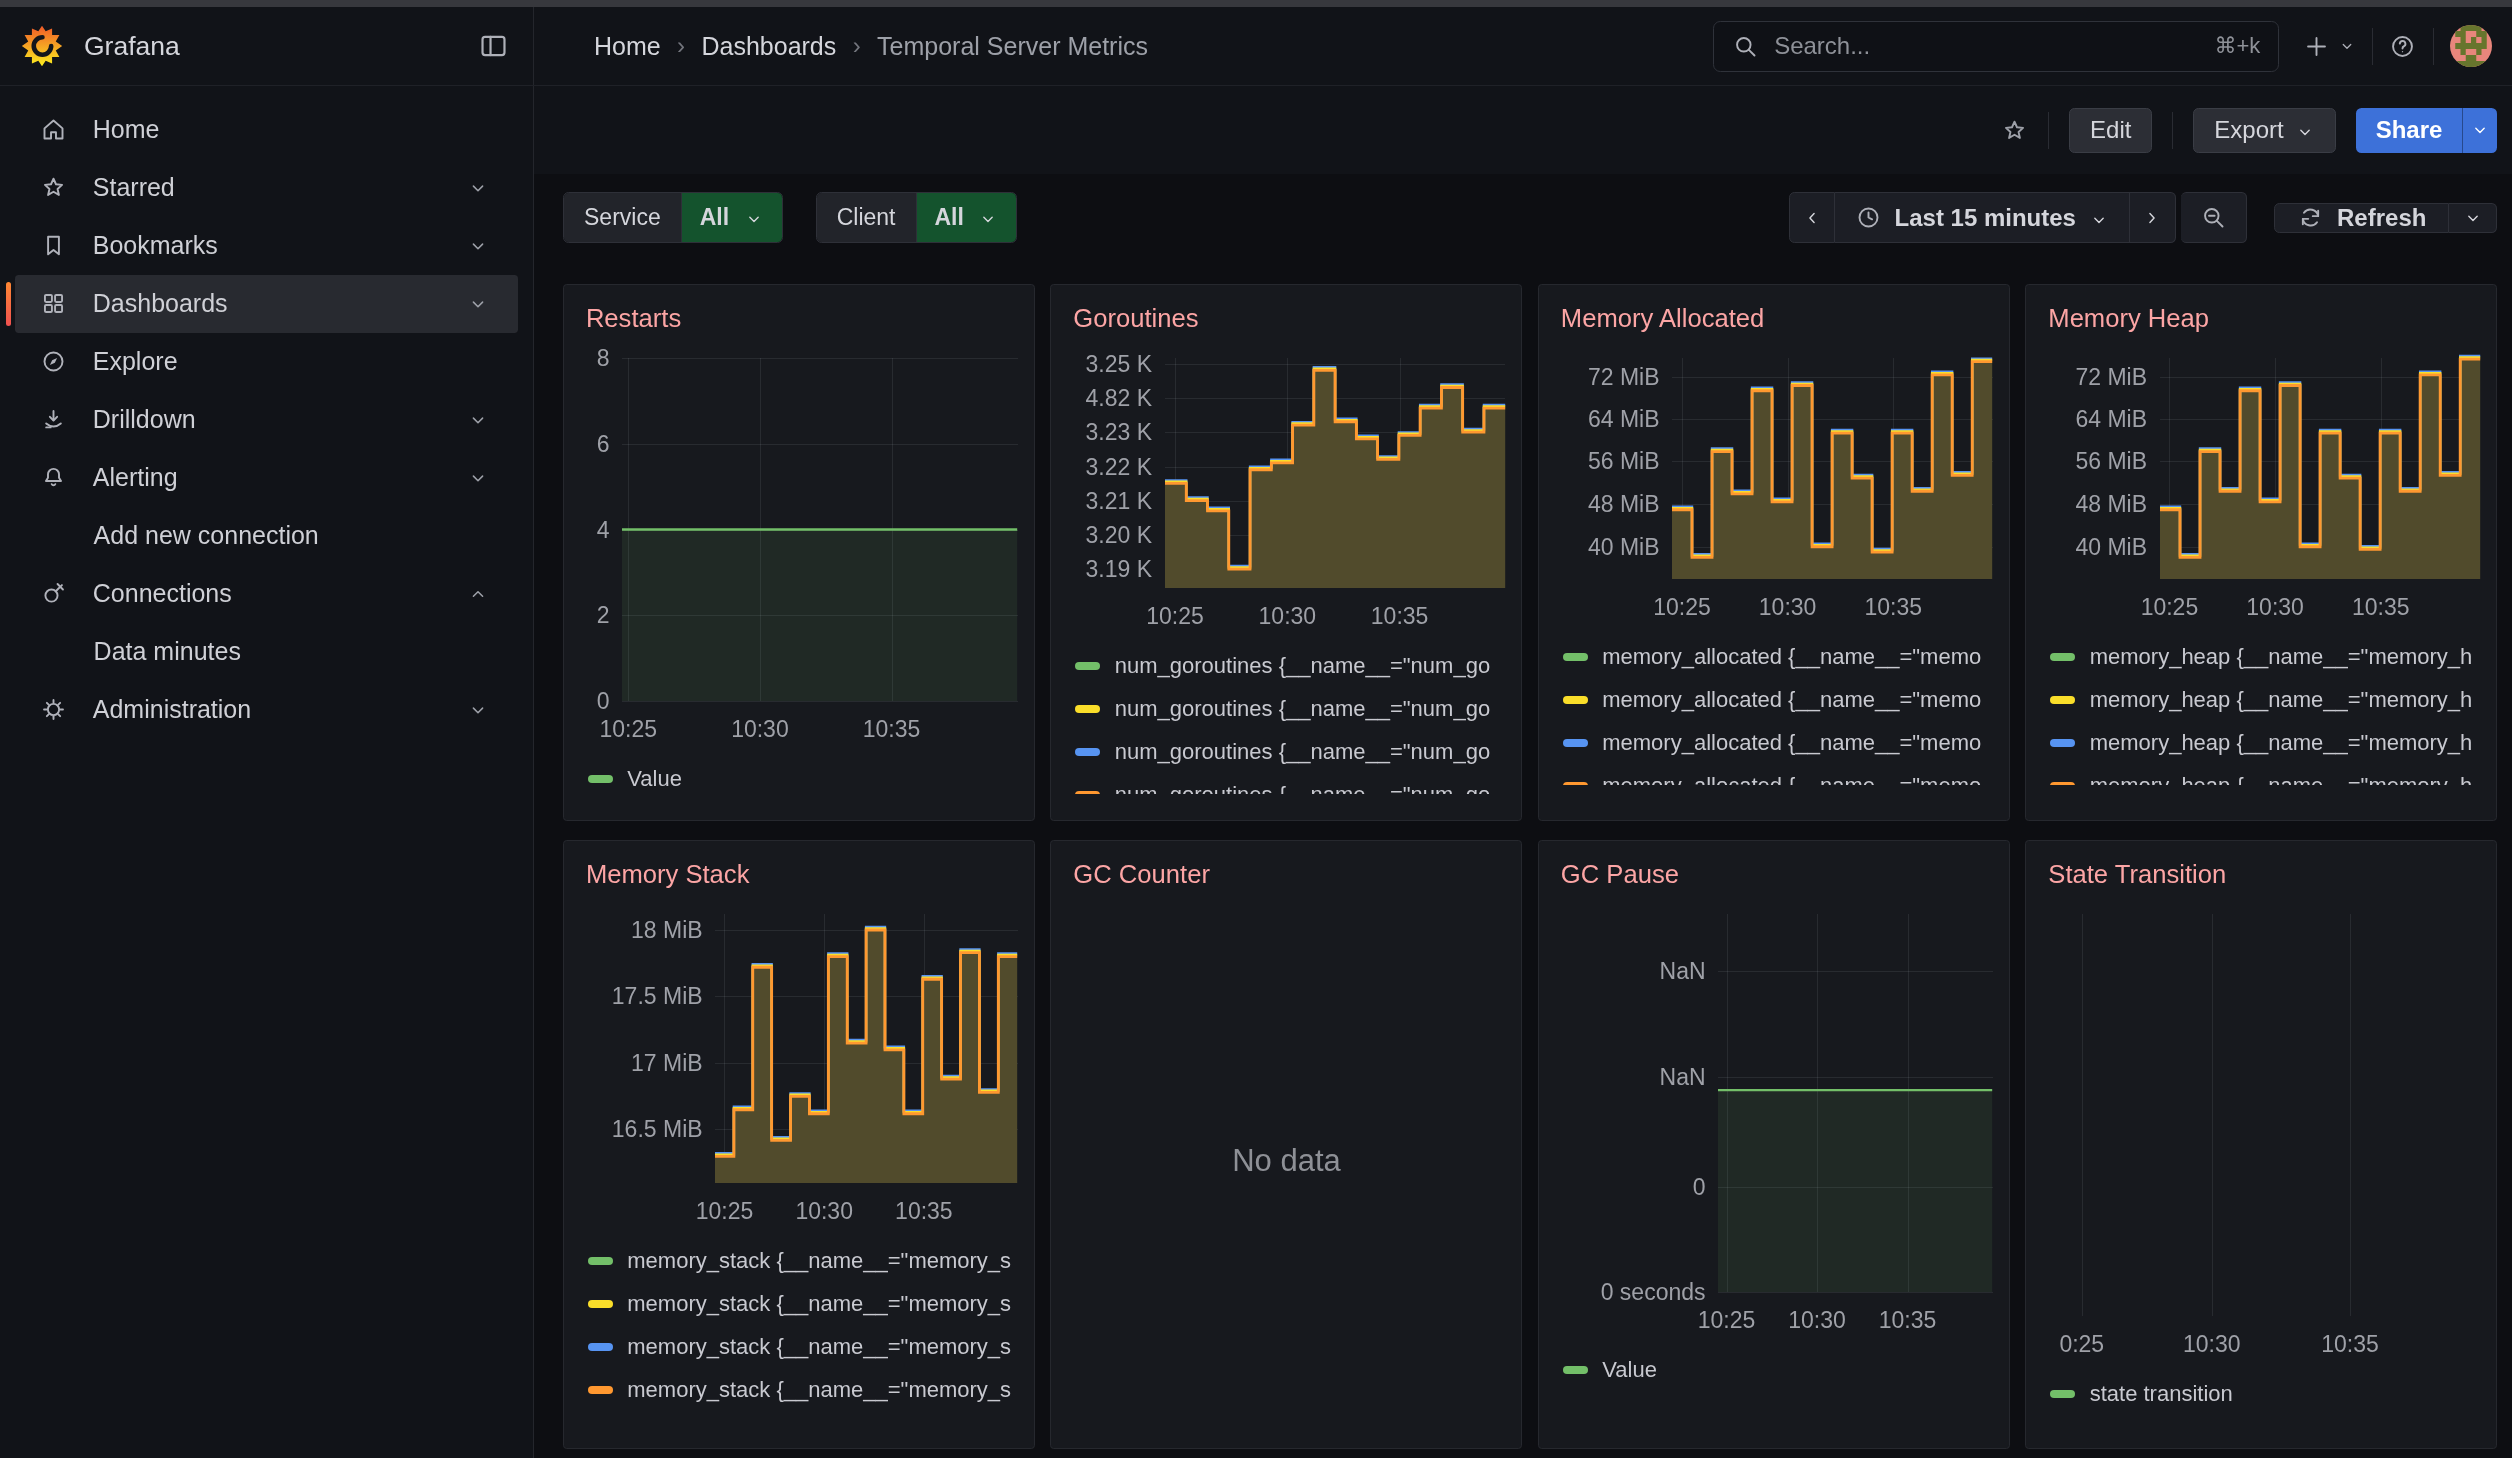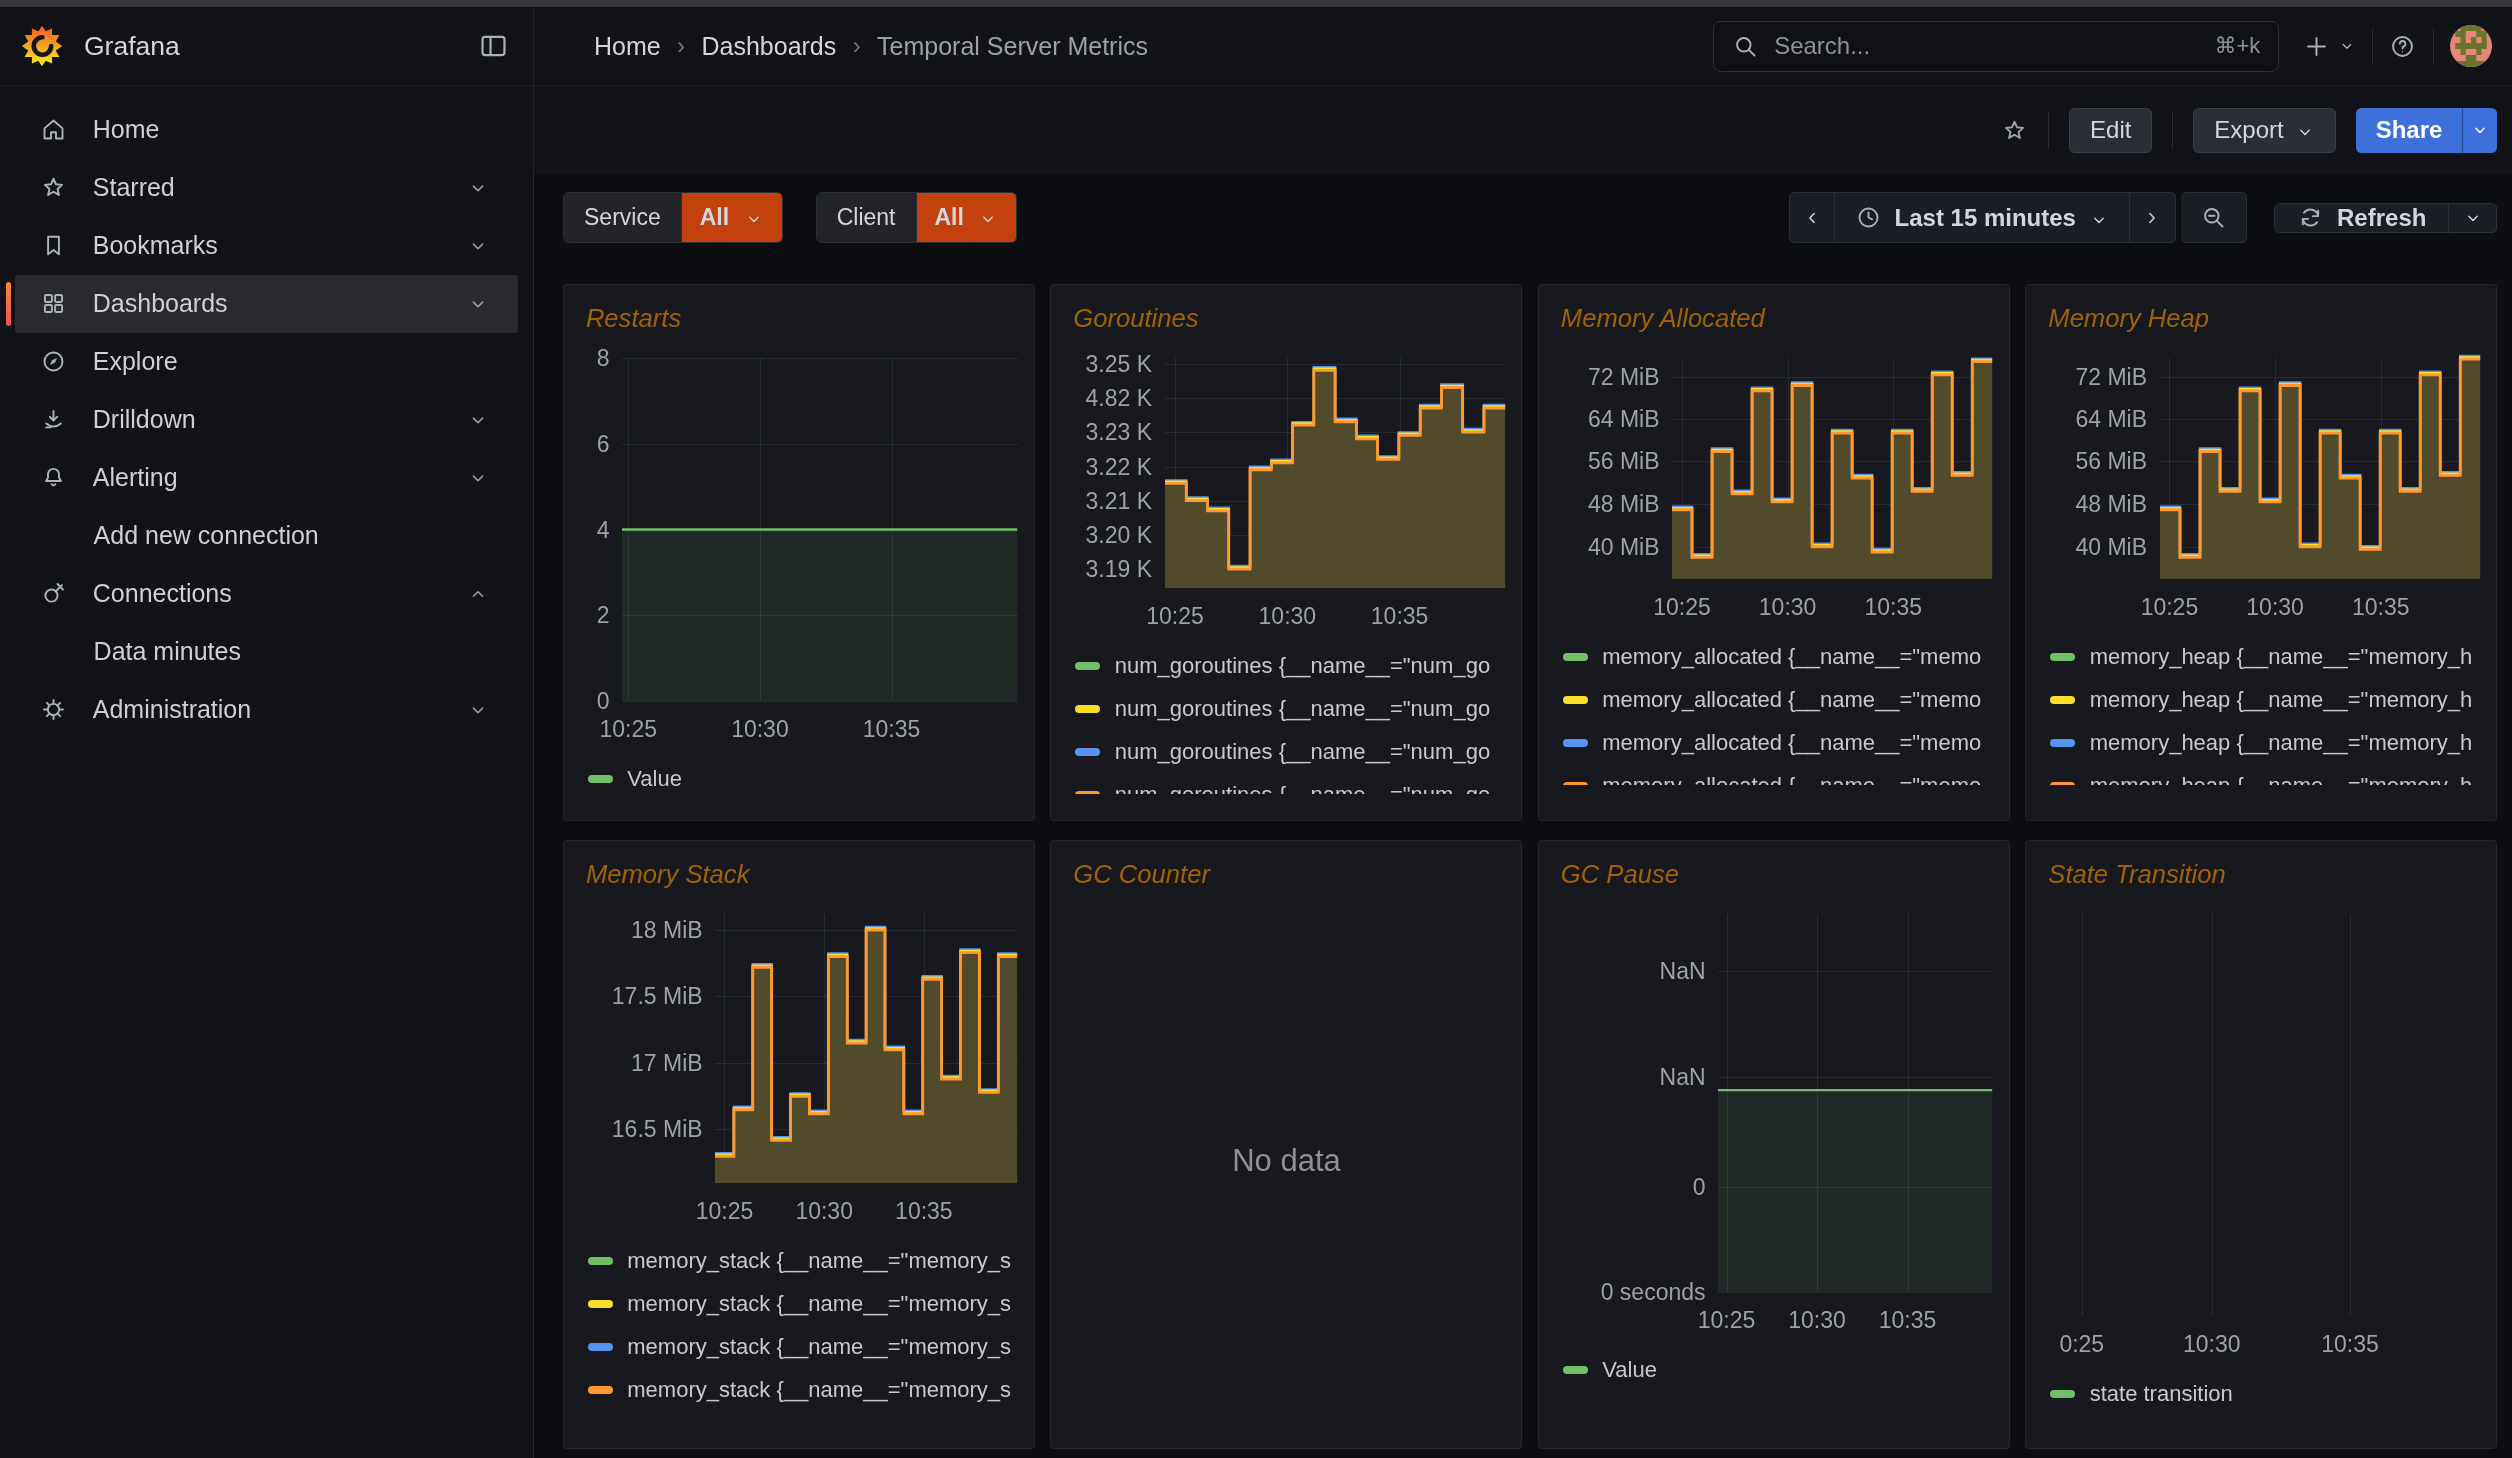--- a/index.html
+++ b/index.html
@@ -50,42 +50,42 @@
     background:#2c2e35;border:0.9px solid #3a3d45;color:#d5d6dc;font-size:24px;cursor:pointer;}
   .btn-primary{background:var(--accent,#3d71d9);border-color:var(--accent,#3d71d9);color:#fff;border-radius:5.5px 0 0 5.5px;}
   .btn-primary-chev{height:45px;width:35px;background:var(--accent,#3d71d9);border-left:0.9px solid rgba(0,0,0,.35);
     border-radius:0 5.5px 5.5px 0;display:inline-flex;align-items:center;justify-content:center;color:#fff;cursor:pointer;}
   .share-group{display:flex;}
   .chev{width:20px;height:20px;}
   
   .filters{display:flex;align-items:center;margin-top:18px;padding:0 14.6px 0 29px;height:51px;}
   .var-group{display:flex;height:51px;border:0.9px solid #2e3038;border-radius:5.5px;overflow:hidden;margin-right:33px;}
   .var-label{display:flex;align-items:center;padding:0 20px;background:#22242a;color:#d5d6dc;font-size:23px;}
-  .var-value{display:flex;align-items:center;gap:14.6px;padding:0 18px;background:#c2410c;color:#d5d6dc;
+  .var-value{display:flex;align-items:center;gap:14.6px;padding:0 18px;background:#14532d;color:#d5d6dc;
     font-size:23px;border-left:0.9px solid #2e3038;cursor:pointer;}
   .filters-spacer{flex:1;}
   .time-group{display:flex;height:51px;}
   .tbox{display:flex;align-items:center;justify-content:center;background:#1c1e25;border:0.9px solid #2e3038;
     color:#d5d6dc;cursor:pointer;}
   .tbox+.tbox{border-left:none;}
   .tbox.first{border-radius:5.5px 0 0 5.5px;}
   .tbox.last{border-radius:0 5.5px 5.5px 0;}
   .tbox.only{border-radius:5.5px;}
   .t-arrow{width:46px;}
   .t-main{padding:0 20px;gap:12.8px;font-size:24px;}
   .t-zoom{width:66px;margin-left:5.5px;border-radius:5.5px;border-left:0.9px solid #2e3038;}
   .refresh-group{display:flex;margin-left:27px;}
   .r-main{padding:0 22px;gap:12.8px;font-size:24px;border-radius:5.5px 0 0 5.5px;}
   .r-chev{width:48px;border-left:0.9px solid #2e3038;border-radius:0 5.5px 5.5px 0;}
   
   .panels{display:grid;grid-template-columns:repeat(4,1fr);grid-template-rows:537px 609px;gap:19px 15.5px;
     margin-top:41px;padding:0 14.6px 0 29px;}
   .panel{background:#17191e;border:0.9px solid #26282e;border-radius:3.7px;padding:14.6px 16.4px;overflow:hidden;
     display:flex;flex-direction:column;}
-  .panel-title{font-size:25.6px;font-weight:500;color:#a16207;margin:3.7px 0 0 5.5px;cursor:pointer;font-style:italic;}
+  .panel-title{font-size:25.6px;font-weight:500;color:#fca5a5;margin:3.7px 0 0 5.5px;cursor:pointer;}
   .chart-row{display:flex;margin-top:25.6px;}
   .ylabels{position:relative;flex:0 0 auto;}
   .ylabels span{position:absolute;right:12.8px;transform:translateY(-50%);white-space:nowrap;
     font-size:23px;color:#9fa1a8;}
   .plot{position:relative;flex:1;}
   .hgrid{position:absolute;left:0;right:0;height:0.9px;background:rgba(201,203,216,.10);}
   .vgrid{position:absolute;top:0;bottom:0;width:0.9px;background:rgba(201,203,216,.10);}
   .series-svg{position:absolute;left:0;top:0;width:100%;height:100%;overflow:visible;}
   .xlabels{position:relative;height:38px;margin-top:9px;}
   .xlabels span{position:absolute;top:5.5px;transform:translateX(-50%);font-size:23px;color:#9fa1a8;white-space:nowrap;}

